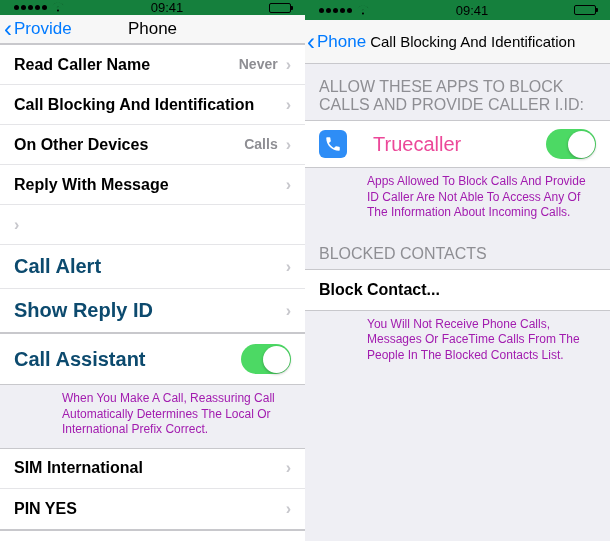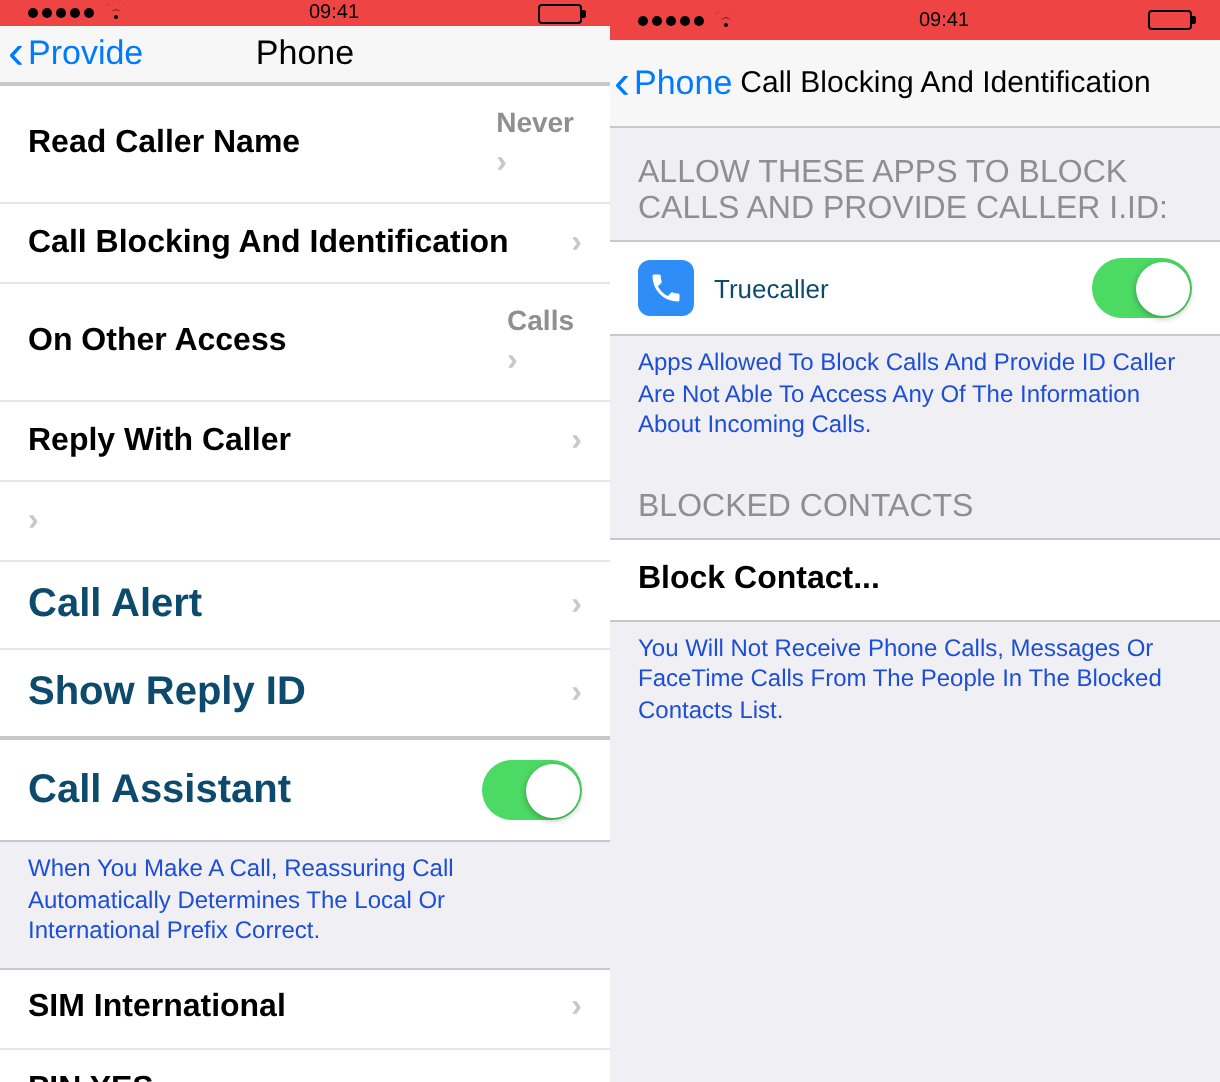--- a/index.html
+++ b/index.html
@@ -1,48 +1,48 @@
 <!DOCTYPE html>
 <html><head>
 <meta charset="utf-8">
 <style>
 * { margin: 0; padding: 0; box-sizing: border-box; font-family: -apple-system, Helvetica, Arial, sans-serif; }
 body { background: #fff; width: 610px; display: flex; }
 .screen { width: 305px; background: #efeff4; display: flex; flex-direction: column; height: 541px; overflow: hidden; }
-.status-bar { height: 20px; background: #ef4444; display: flex; align-items: center; justify-content: space-between; padding: 0 14px; font-size: 10px; color: #000; }
+.status-bar { height: 20px; background: #15803d; display: flex; align-items: center; justify-content: space-between; padding: 0 14px; font-size: 13px; color: #000; }
 .status-left, .status-right { display: flex; align-items: center; gap: 4px; }
 .dots { display: flex; gap: 2px; align-items: center; }
 .dot { width: 5px; height: 5px; border-radius: 50%; background: #000; }
 .battery { width: 22px; height: 10px; border: 1px solid #000; border-radius: 2px; position: relative; }
 .battery::after { content: ''; position: absolute; right: -3px; top: 2px; width: 2px; height: 4px; background: #000; border-radius: 0 1px 1px 0; }
 .battery-fill { background: #000; height: 100%; width: 100%; }
 .nav-bar { height: 44px; background: #f7f7f7; border-bottom: 1px solid #c8c8cc; display: flex; align-items: center; position: relative; }
 .back-btn { color: #007aff; font-size: 17px; display: flex; align-items: center; padding-left: 4px; cursor: pointer; }
 .back-chevron { font-size: 24px; font-weight: 300; margin-right: 2px; }
 .nav-title { position: absolute; left: 50%; transform: translateX(-50%); font-size: 17px; font-weight: 500; color: #000; }
 .nav-title-long { font-size: 15px; font-weight: 500; color: #000; white-space: nowrap; }
 .group { background: #fff; border-top: 1px solid #c8c8cc; border-bottom: 1px solid #c8c8cc; font-weight: bold; }
 .row { display: flex; align-items: center; justify-content: space-between; padding: 10px 14px; min-height: 40px; border-bottom: 1px solid #e5e5e8; cursor: pointer; }
 .row:last-child { border-bottom: none; }
 .row-label { font-size: 16px; color: #000; }
 .row-label.big { font-size: 20px; color: #0c4a6e; }
 .row-value { font-size: 14px; color: #8e8e93; margin-right: 4px; }
 .chevron { color: #c7c7cc; font-size: 16px; }
-.row-right { display: flex; align-items: flex-start; gap: 4px; flex-direction: column; }
-.footer-text { font-size: 12px; color: #1d4ed8; padding: 6px 14px 10px; line-height: 1.3; }
+.row-right { display: flex; align-items: flex-start; gap: 4px; }
+.footer-text { font-size: 12px; color: #a21caf; padding: 6px 14px 10px; line-height: 1.3; margin-left: 48px; }
 .header-text { font-size: 16px; color: #8e8e93; padding: 14px 14px 6px; text-transform: uppercase; }
 .toggle { width: 50px; height: 30px; border-radius: 15px; position: relative; cursor: pointer; }
 .toggle.on { background: #4cd964; }
 .toggle-knob { width: 27px; height: 27px; border-radius: 50%; background: #fff; position: absolute; top: 1.5px; box-shadow: 0 1px 3px rgba(0,0,0,0.3); }
 .toggle.on .toggle-knob { right: 1.5px; }
 .gap { height: 22px; }
 .gap-sm { height: 8px; }
 .app-row { display: flex; align-items: center; padding: 8px 14px; background: #fff; border-top: 1px solid #c8c8cc; border-bottom: 1px solid #c8c8cc; }
 .app-icon { width: 28px; height: 28px; border-radius: 6px; background: #2e8df6; display: flex; align-items: center; justify-content: center; margin-right: 10px; color: #fff; font-size: 18px; }
-.app-name { font-size: 13px; color: #0c4a6e; flex: 1; }
+.app-name { font-size: 20px; color: #ec4899; flex: 1; margin-left: 16px; }
 .right-title { padding-left: 2px; }
 </style>
 </head>
 <body>
 
 <div class="screen">
   <div class="status-bar">
     <div class="status-left">
       <span class="dots">
         <span class="dot"></span>
@@ -79,28 +79,28 @@
       <span class="row-right">
           <span class="row-value">Never</span>
           <span class="chevron">›</span>
         </span>
     </div>
     <div class="row">
       <span class="row-label">Call Blocking And Identification</span>
       <span class="chevron">›</span>
     </div>
     <div class="row">
-      <span class="row-label">On Other Access</span>
+      <span class="row-label">On Other Devices</span>
       <span class="row-right">
           <span class="row-value">Calls</span>
           <span class="chevron">›</span>
         </span>
     </div>
     <div class="row">
-      <span class="row-label">Reply With Caller</span>
+      <span class="row-label">Reply With Message</span>
       <span class="chevron">›</span>
     </div>
     <div class="row">
       <span class="chevron">›</span>
     </div>
     <div class="row">
       <span class="row-label big">Call Alert</span>
       <span class="chevron">›</span>
     </div>
     <div class="row">

